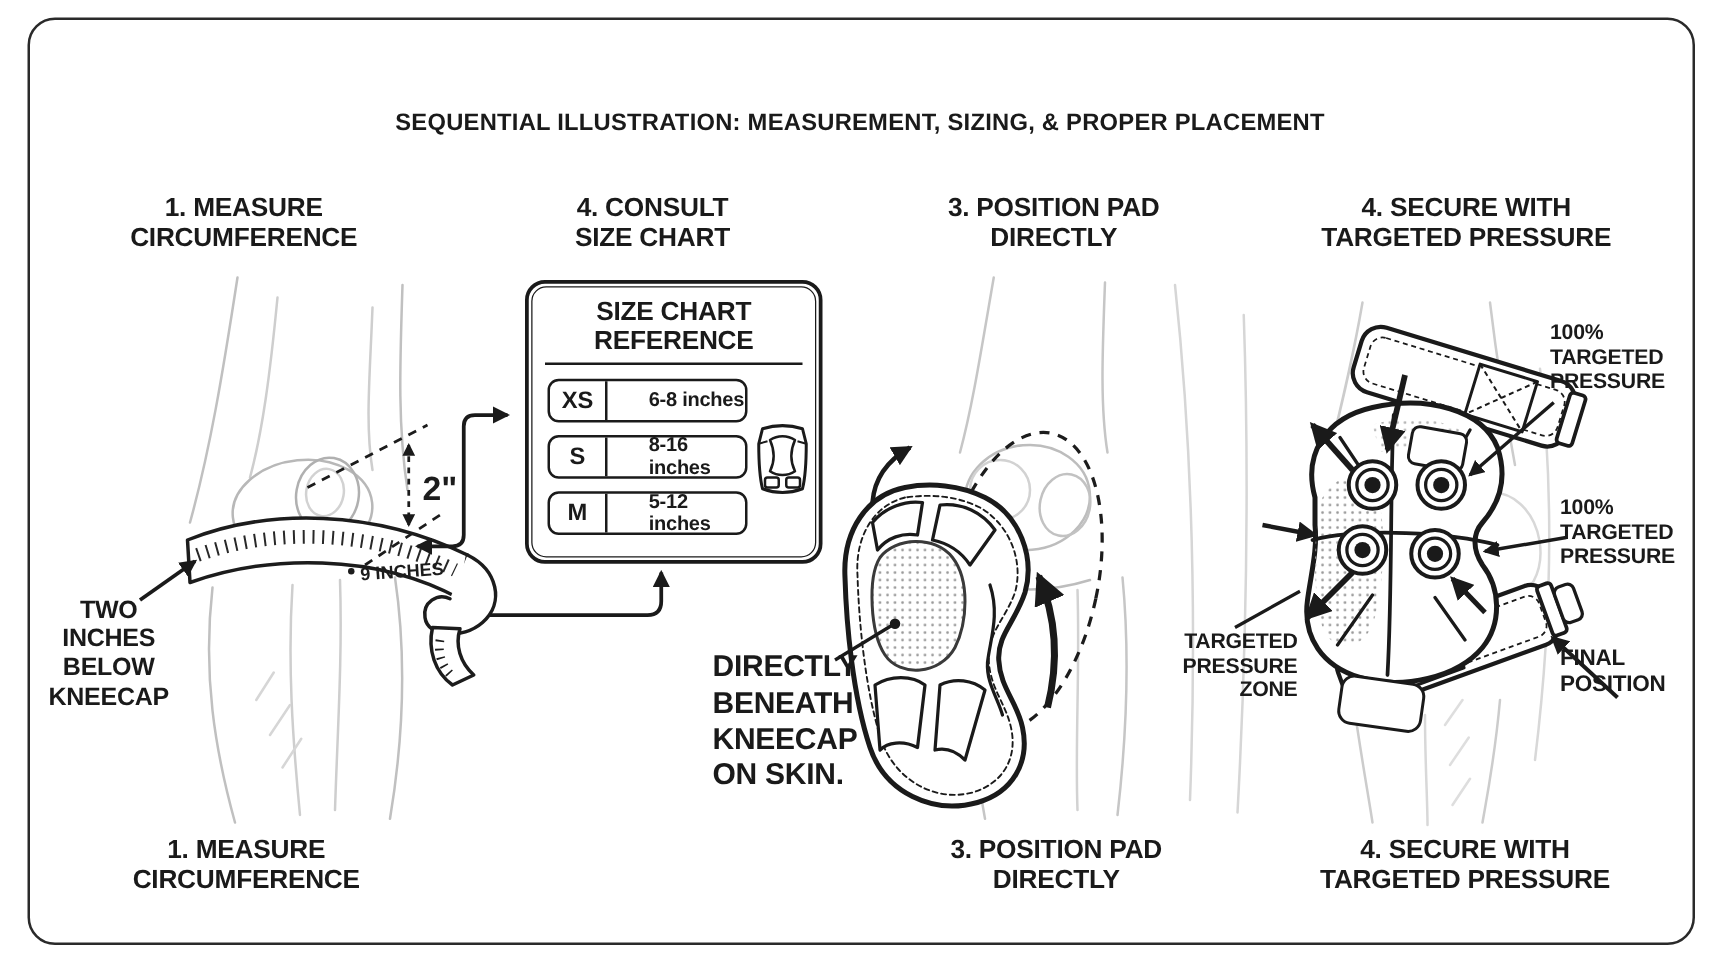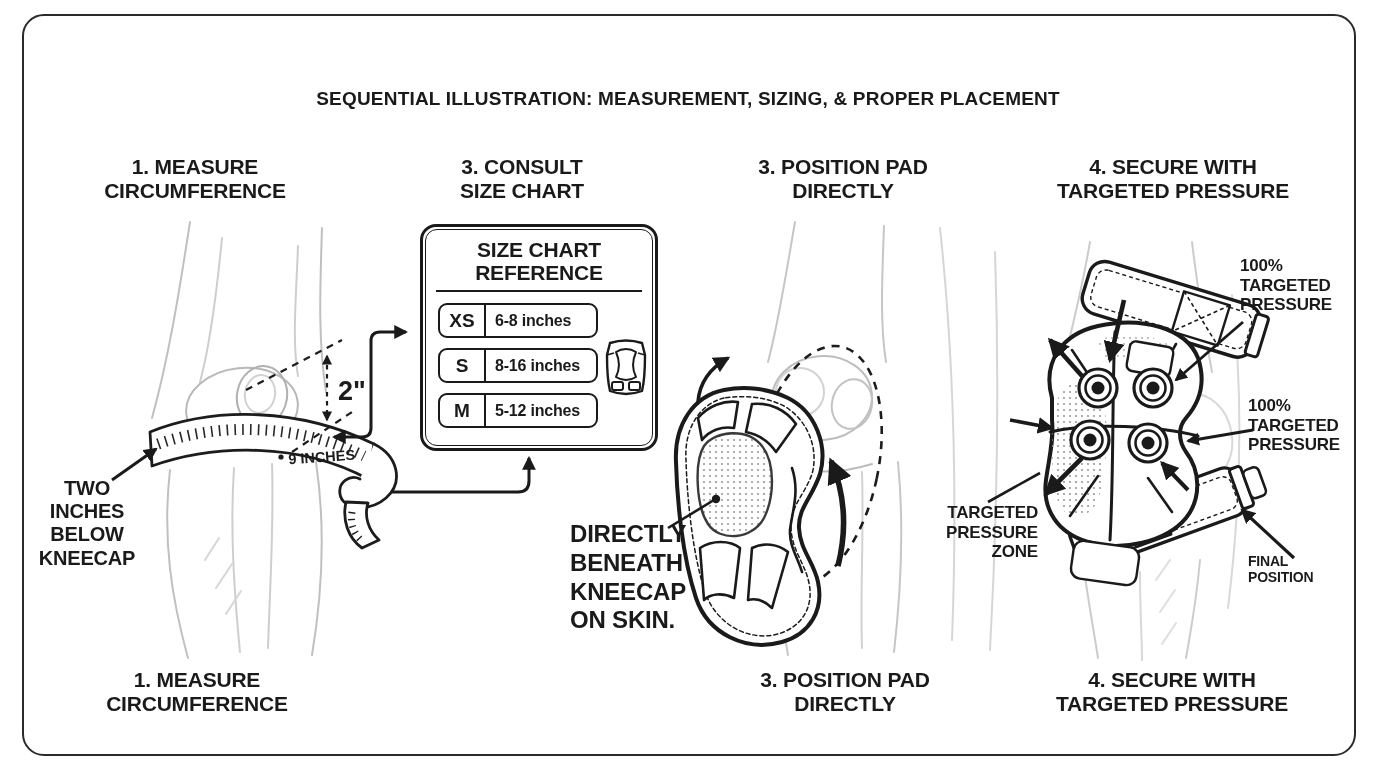--- a/index.html
+++ b/index.html
@@ -20,21 +20,21 @@
   svg.art{position:absolute;left:0;top:0;z-index:1;}
   
   .chartbox{position:absolute;left:420px;top:224px;width:232px;height:221px;z-index:2;
             border:3px solid #1a1a1a;border-radius:16px;background:#fff;}
   .chartbox .inner{position:absolute;inset:2px;border:1.5px solid #1a1a1a;border-radius:12px;}
   .chartbox h3{margin:11px 10px 6px;text-align:center;font-size:21px;font-weight:800;
                line-height:1.1;white-space:pre-line;letter-spacing:-0.2px;}
   .chartbox .rule{margin:0 13px;border-top:2.5px solid #1a1a1a;}
   .rows{position:absolute;left:15px;top:76px;}
   .rowpill{display:flex;align-items:stretch;width:156px;height:31px;margin-bottom:10px;
-           border:2.5px solid #1a1a1a;border-radius:9px;background:#fff;}
+           border:2.5px solid #1a1a1a;border-radius:9px;background:#fff;gap:24px;}
   .sizecell{width:44px;display:flex;align-items:center;justify-content:center;
             font-size:19px;font-weight:800;border-right:2px solid #1a1a1a;}
   .rangecell{flex:1;display:flex;align-items:center;padding-left:9px;font-size:16px;
              font-weight:700;letter-spacing:-0.2px;}
   .padicon{position:absolute;right:7px;top:112px;}
 </style>
 </head>
 <body>
 
 <div class="stage">
@@ -207,21 +207,21 @@
       <path d="M1253,430 L1188,441" stroke-width="2.8" marker-end="url(#ah)"></path>
       <path d="M988,502 L1040,473" stroke-width="2.6"></path>
       <path d="M1294,558 L1242,510" stroke-width="3.2" marker-end="url(#ah)"></path>
     </g>
   </svg>
 
   <div class="lbl subtitle">SEQUENTIAL ILLUSTRATION: MEASUREMENT, SIZING, &amp; PROPER PLACEMENT</div>
 
   <div class="lbl stephdr ctr" style="left:85px;width:220px;">1. MEASURE
 CIRCUMFERENCE</div>
-  <div class="lbl stephdr ctr" style="left:412px;width:220px;">3. CONSULT
+  <div class="lbl stephdr ctr" style="left:412px;width:220px;">4. CONSULT
 SIZE CHART</div>
   <div class="lbl stephdr ctr" style="left:733px;width:220px;">3. POSITION PAD
 DIRECTLY</div>
   <div class="lbl stephdr ctr" style="left:1042px;width:262px;">4. SECURE WITH
 TARGETED PRESSURE</div>
 
   <div class="lbl ctr" style="left:32px;top:477px;width:110px;font-size:20px;">TWO
 INCHES
 BELOW
 KNEECAP</div>
@@ -233,21 +233,21 @@
 
   <div class="lbl" style="left:1240px;top:256px;width:110px;font-size:17px;">100%
 TARGETED
 PRESSURE</div>
   <div class="lbl" style="left:1248px;top:396px;width:110px;font-size:17px;">100%
 TARGETED
 PRESSURE</div>
   <div class="lbl rgt" style="left:928px;top:503px;width:110px;font-size:17px;">TARGETED
 PRESSURE
 ZONE</div>
-  <div class="lbl" style="left:1248px;top:553px;width:110px;font-size:14px;">FINAL
+  <div class="lbl" style="left:1248px;top:516px;width:110px;font-size:18px;">FINAL
 POSITION</div>
 
   <div class="lbl stepcap ctr" style="left:87px;width:220px;">1. MEASURE
 CIRCUMFERENCE</div>
   <div class="lbl stepcap ctr" style="left:735px;width:220px;">3. POSITION PAD
 DIRECTLY</div>
   <div class="lbl stepcap ctr" style="left:1032px;width:280px;">4. SECURE WITH
 TARGETED PRESSURE</div>
 
   <div class="chartbox">

